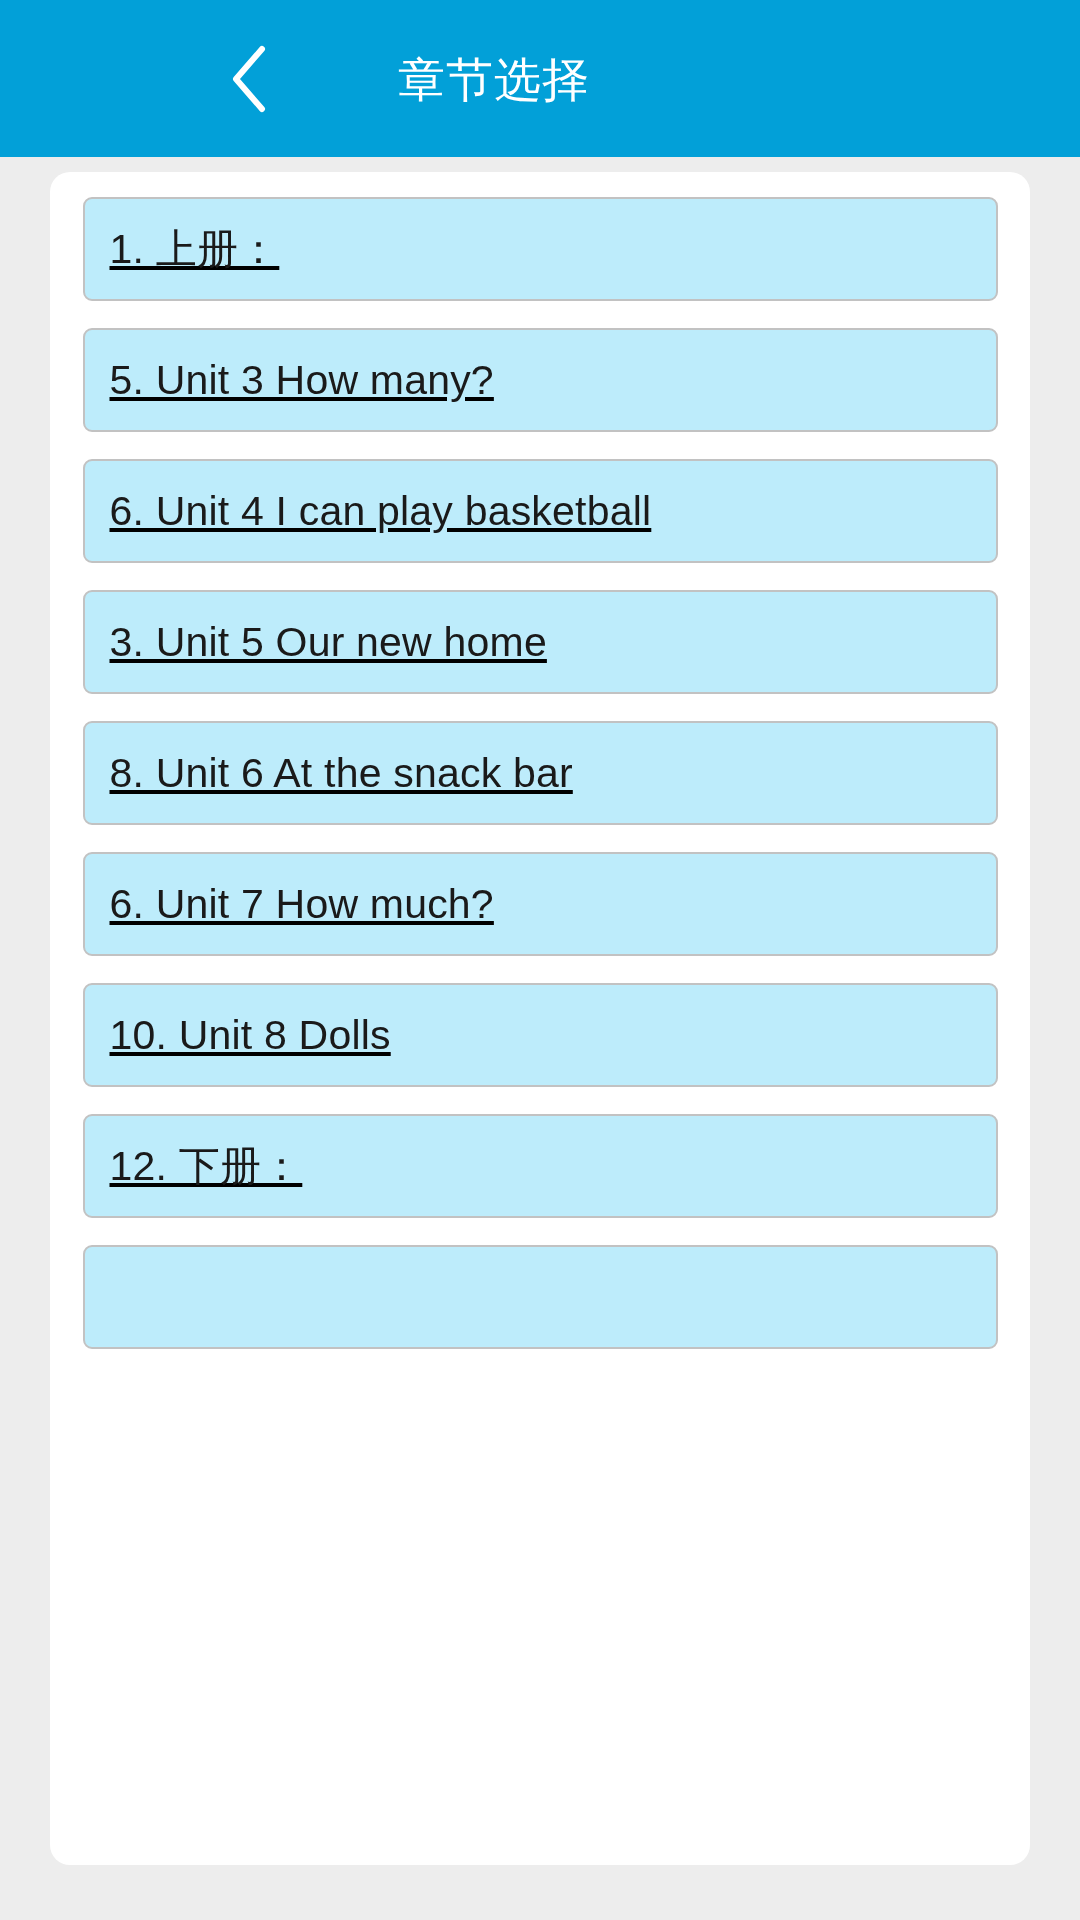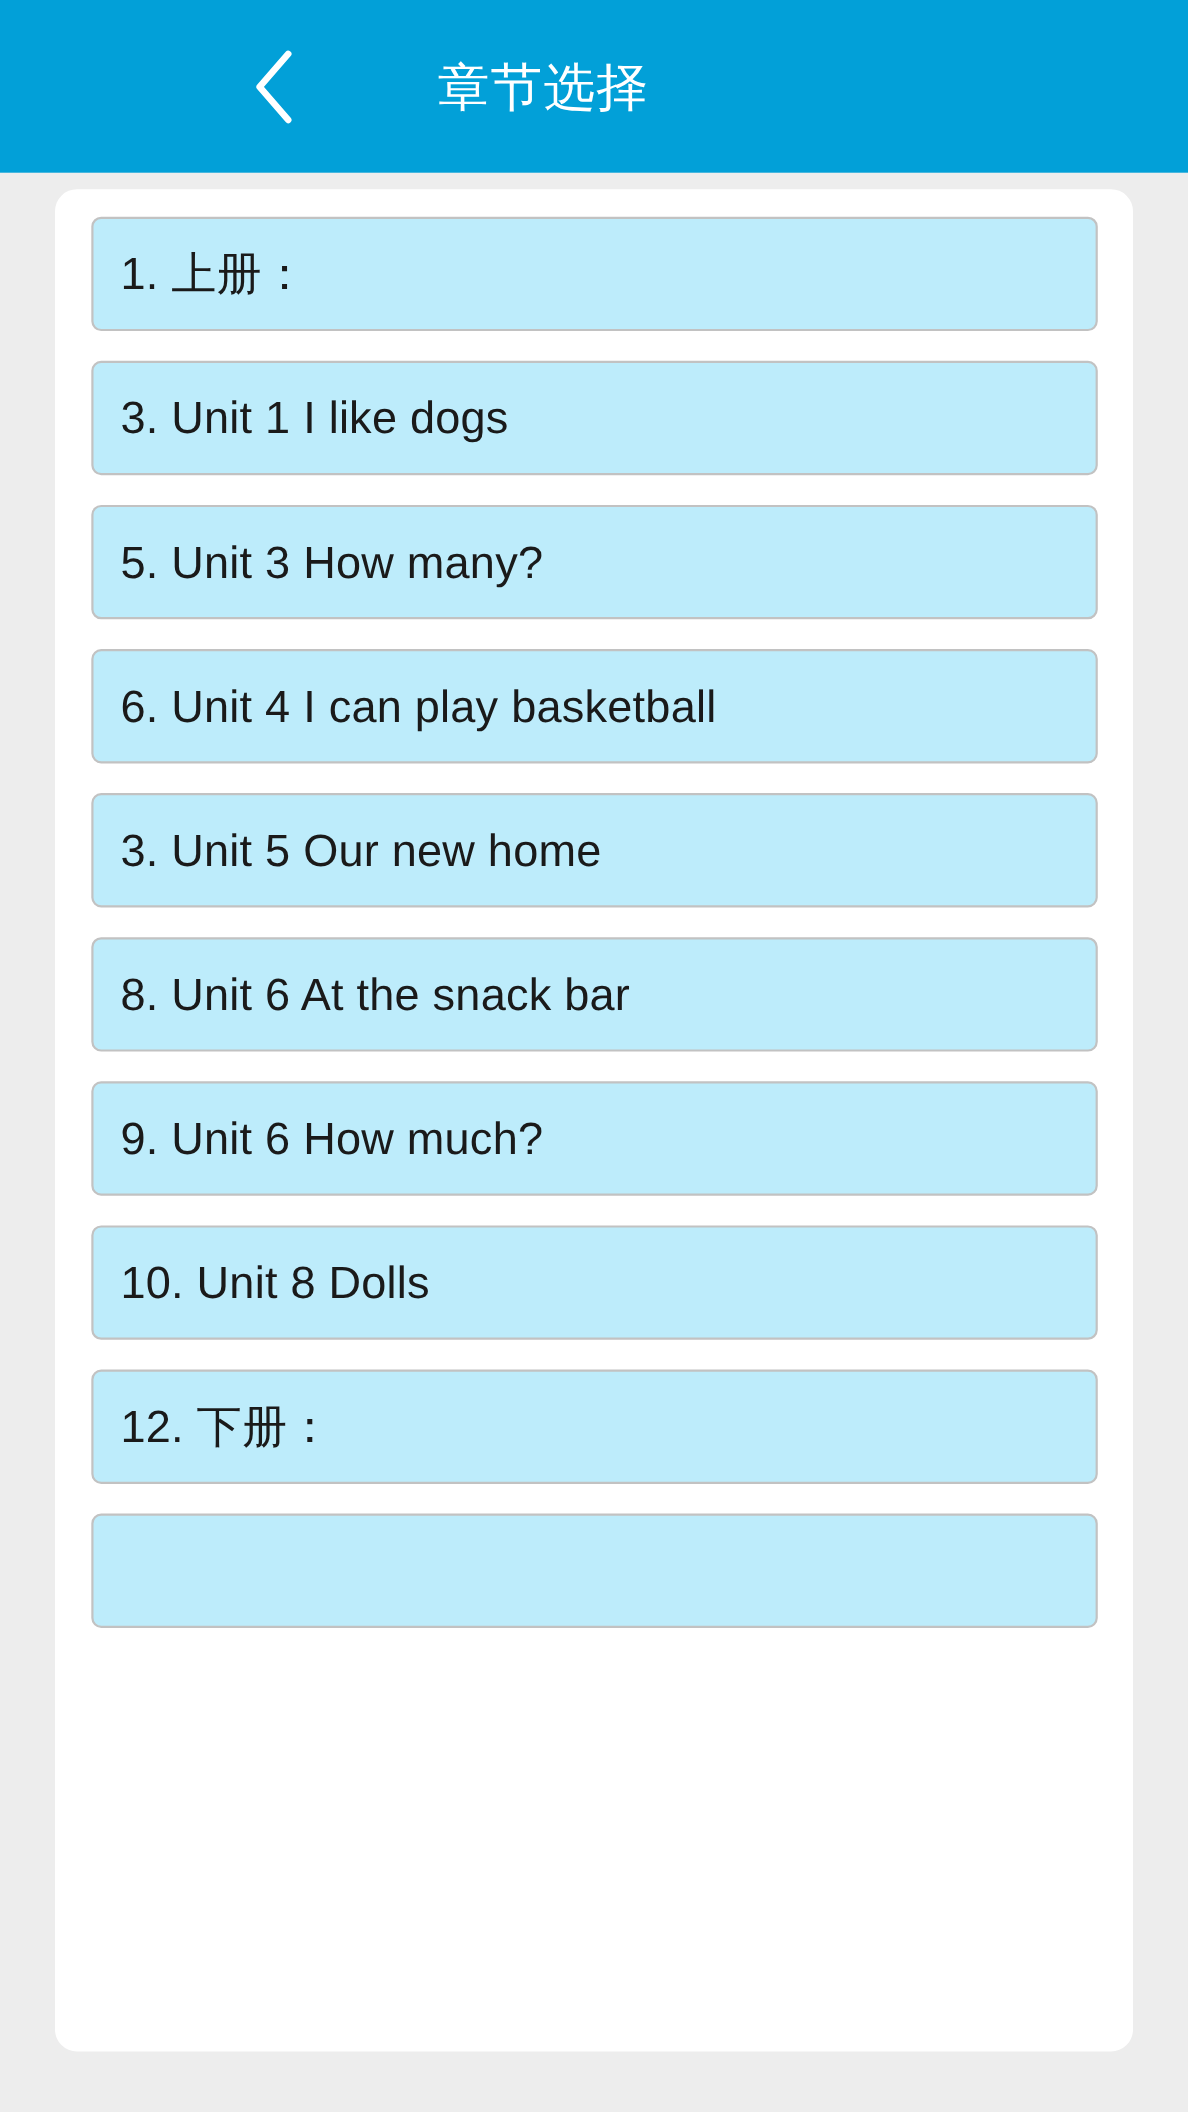--- a/index.html
+++ b/index.html
@@ -68,20 +68,21 @@
   }
   .chapter-list {
     position: absolute;
     left: 0;
     top: 0;
     width: 980px;
     padding: 25px 0 0 0;
     margin: 0;
     list-style: none;
     box-sizing: border-box;
+    text-decoration: underline;
   }
   .chapter-item {
     box-sizing: border-box;
     margin: 0 auto 27px auto;
     width: 915px;
     height: 104px;
     background: #bdecfb;
     border: 2px solid #c2c2c2;
     border-radius: 9px;
     display: flex;
@@ -111,36 +112,33 @@
   </div>
   <div class="appbar-title">章节选择</div>
 </div>
 
 <div class="card">
   <ul class="chapter-list">
     <li class="chapter-item">
       <span class="chapter-item-label">1. 上册：</span>
     </li>
     <li class="chapter-item">
-      <span class="chapter-item-label">3. Unit 1 I like dogs</span>
-    </li>
-    <li class="chapter-item">
       <span class="chapter-item-label">5. Unit 3 How many?</span>
     </li>
     <li class="chapter-item">
       <span class="chapter-item-label">6. Unit 4 I can play basketball</span>
     </li>
     <li class="chapter-item">
       <span class="chapter-item-label">3. Unit 5 Our new home</span>
     </li>
     <li class="chapter-item">
       <span class="chapter-item-label">8. Unit 6 At the snack bar</span>
     </li>
     <li class="chapter-item">
-      <span class="chapter-item-label">9. Unit 6 How much?</span>
+      <span class="chapter-item-label">6. Unit 7 How much?</span>
     </li>
     <li class="chapter-item">
       <span class="chapter-item-label">10. Unit 8 Dolls</span>
     </li>
     <li class="chapter-item">
       <span class="chapter-item-label">12. 下册：</span>
     </li>
     <li class="chapter-item">
       <span class="chapter-item-label"></span>
     </li>

